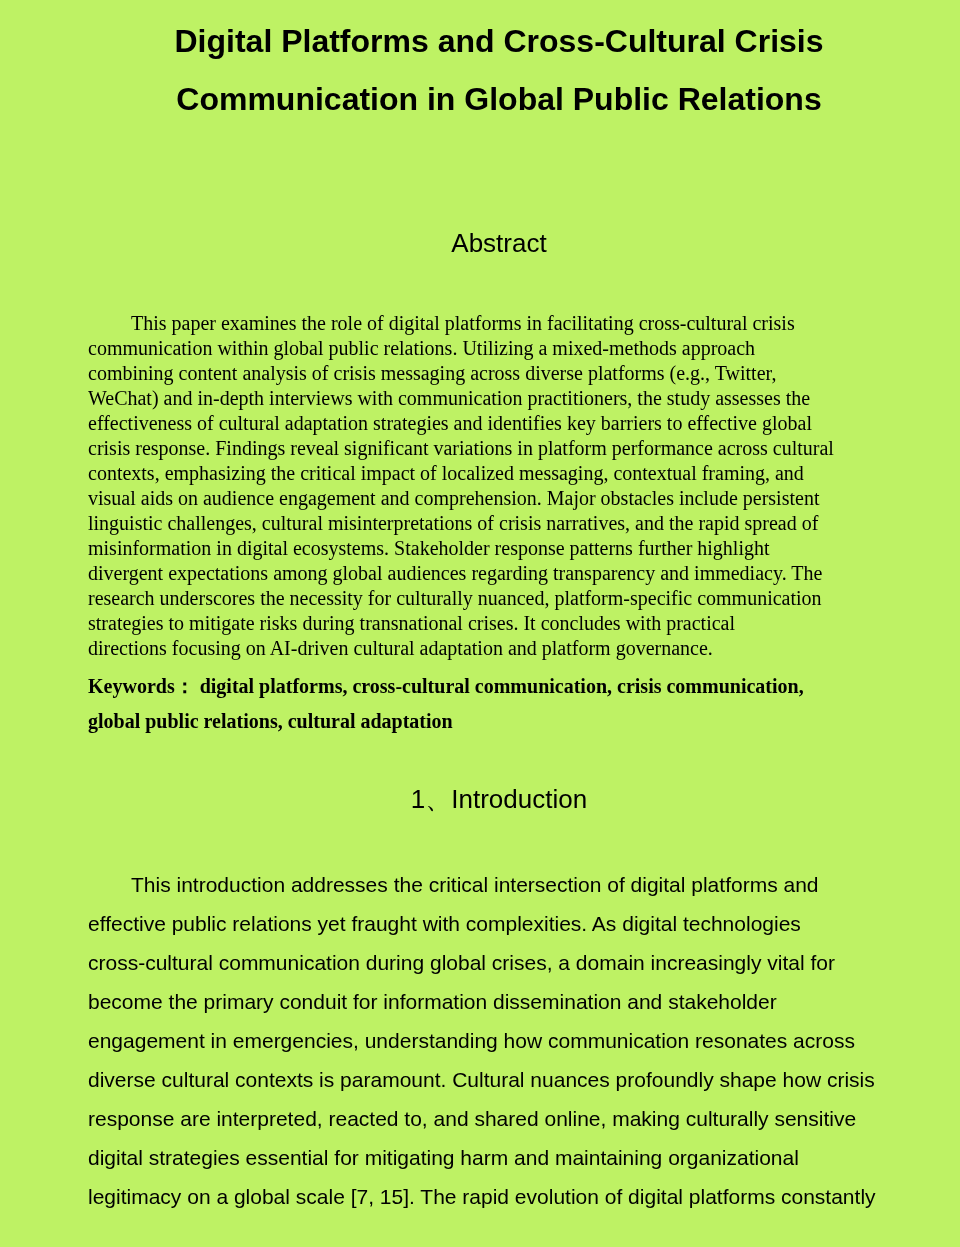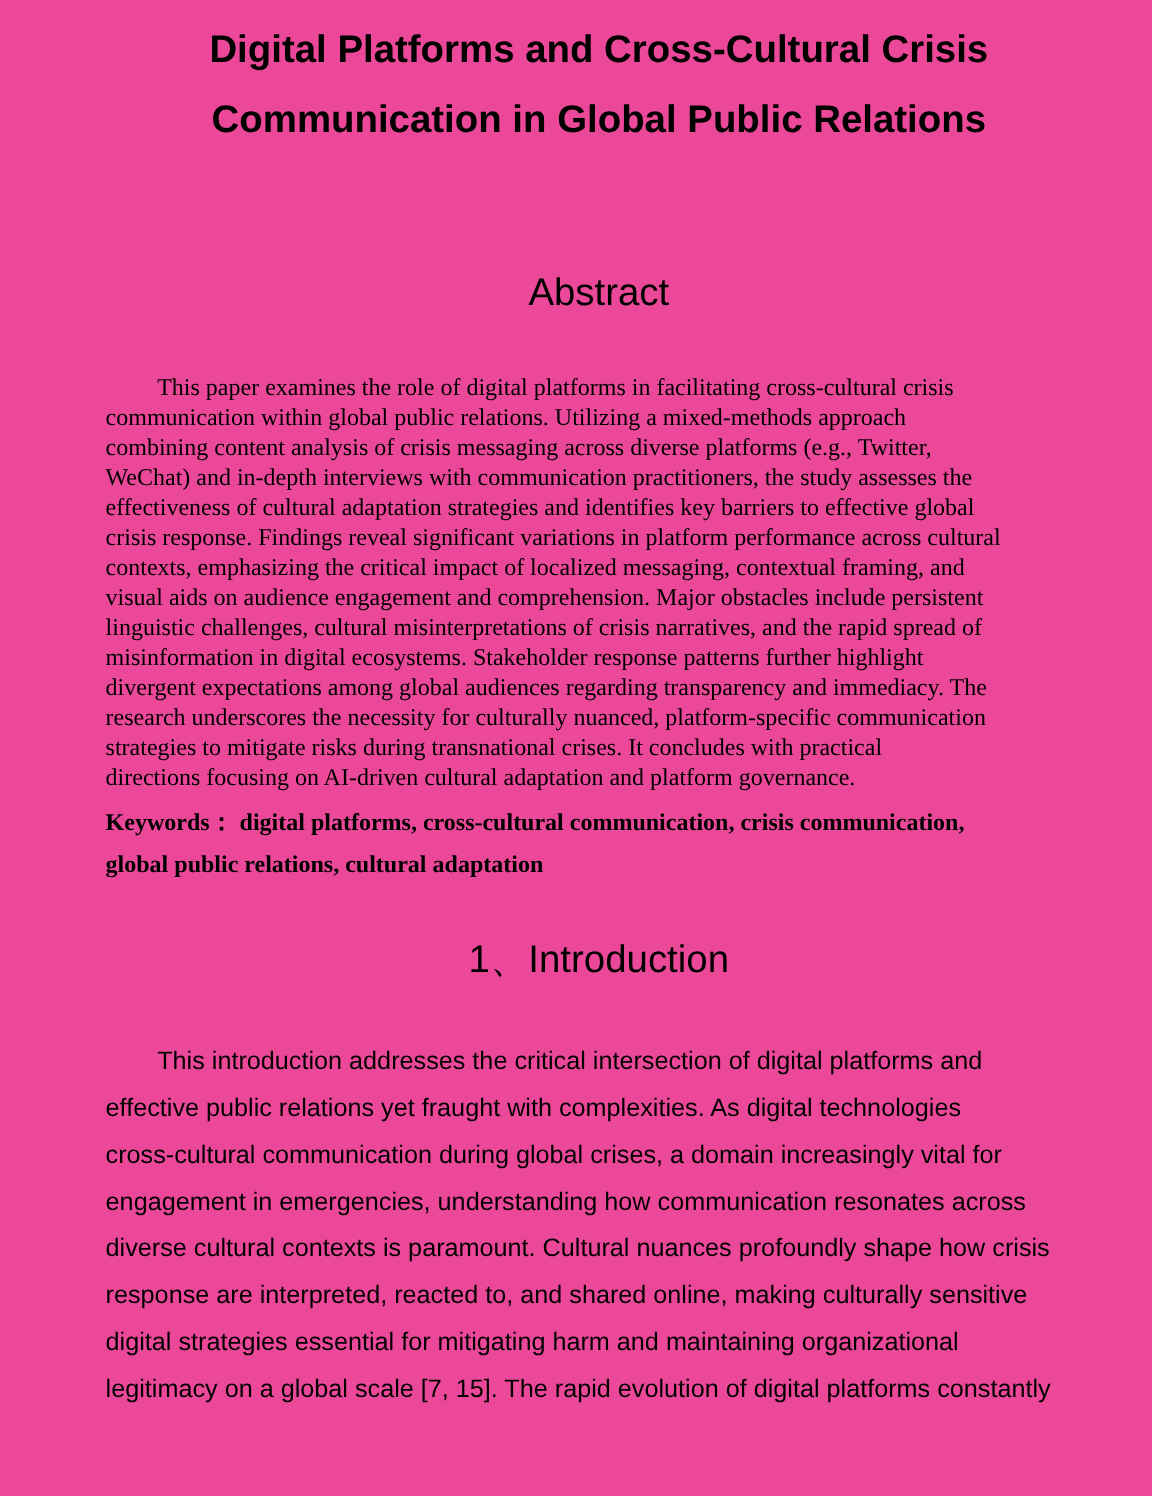--- a/index.html
+++ b/index.html
@@ -12,40 +12,40 @@
     height: 1247px;
     color: #000000;
     font-family: "Liberation Sans", sans-serif;
   }
   .page {
     box-sizing: border-box;
     width: 960px;
     height: 1247px;
     padding: 0 50px 0 88px;
     overflow: hidden;
-    background: #ec4899;
+    background: #bef264;
   }
   .line {
     white-space: nowrap;
   }
   
   .paper-title {
     margin: 12px 0 0 0;
     font-family: "Liberation Sans", sans-serif;
     font-weight: bold;
     font-size: 32px;
     line-height: 58px;
     text-align: center;
   }
   .paper-title .line { white-space: nowrap; }
   
   .section-heading {
     font-family: "Liberation Sans", sans-serif;
     font-weight: 400;
-    font-size: 32px;
+    font-size: 26px;
     line-height: 38px;
     text-align: center;
     margin: 0;
   }
   .heading-abstract { margin-top: 96px; }
   .heading-intro    { margin-top: 41px; }
   
   .abstract-body {
     margin-top: 49px;
     font-family: "Liberation Serif", serif;
@@ -103,20 +103,21 @@
       <div class="line">Keywords： digital platforms, cross-cultural communication, crisis communication,</div>
       <div class="line">global public relations, cultural adaptation</div>
     </div>
 
   <h2 class="section-heading heading-intro">1、Introduction</h2>
 
   <div class="intro-body">
       <div class="line">This introduction addresses the critical intersection of digital platforms and</div>
       <div class="line">effective public relations yet fraught with complexities. As digital technologies</div>
       <div class="line">cross-cultural communication during global crises, a domain increasingly vital for</div>
+      <div class="line">become the primary conduit for information dissemination and stakeholder</div>
       <div class="line">engagement in emergencies, understanding how communication resonates across</div>
       <div class="line">diverse cultural contexts is paramount. Cultural nuances profoundly shape how crisis</div>
       <div class="line">response are interpreted, reacted to, and shared online, making culturally sensitive</div>
       <div class="line">digital strategies essential for mitigating harm and maintaining organizational</div>
       <div class="line">legitimacy on a global scale [7, 15]. The rapid evolution of digital platforms constantly</div>
     </div>
 
 </div>
 
 </body></html>

